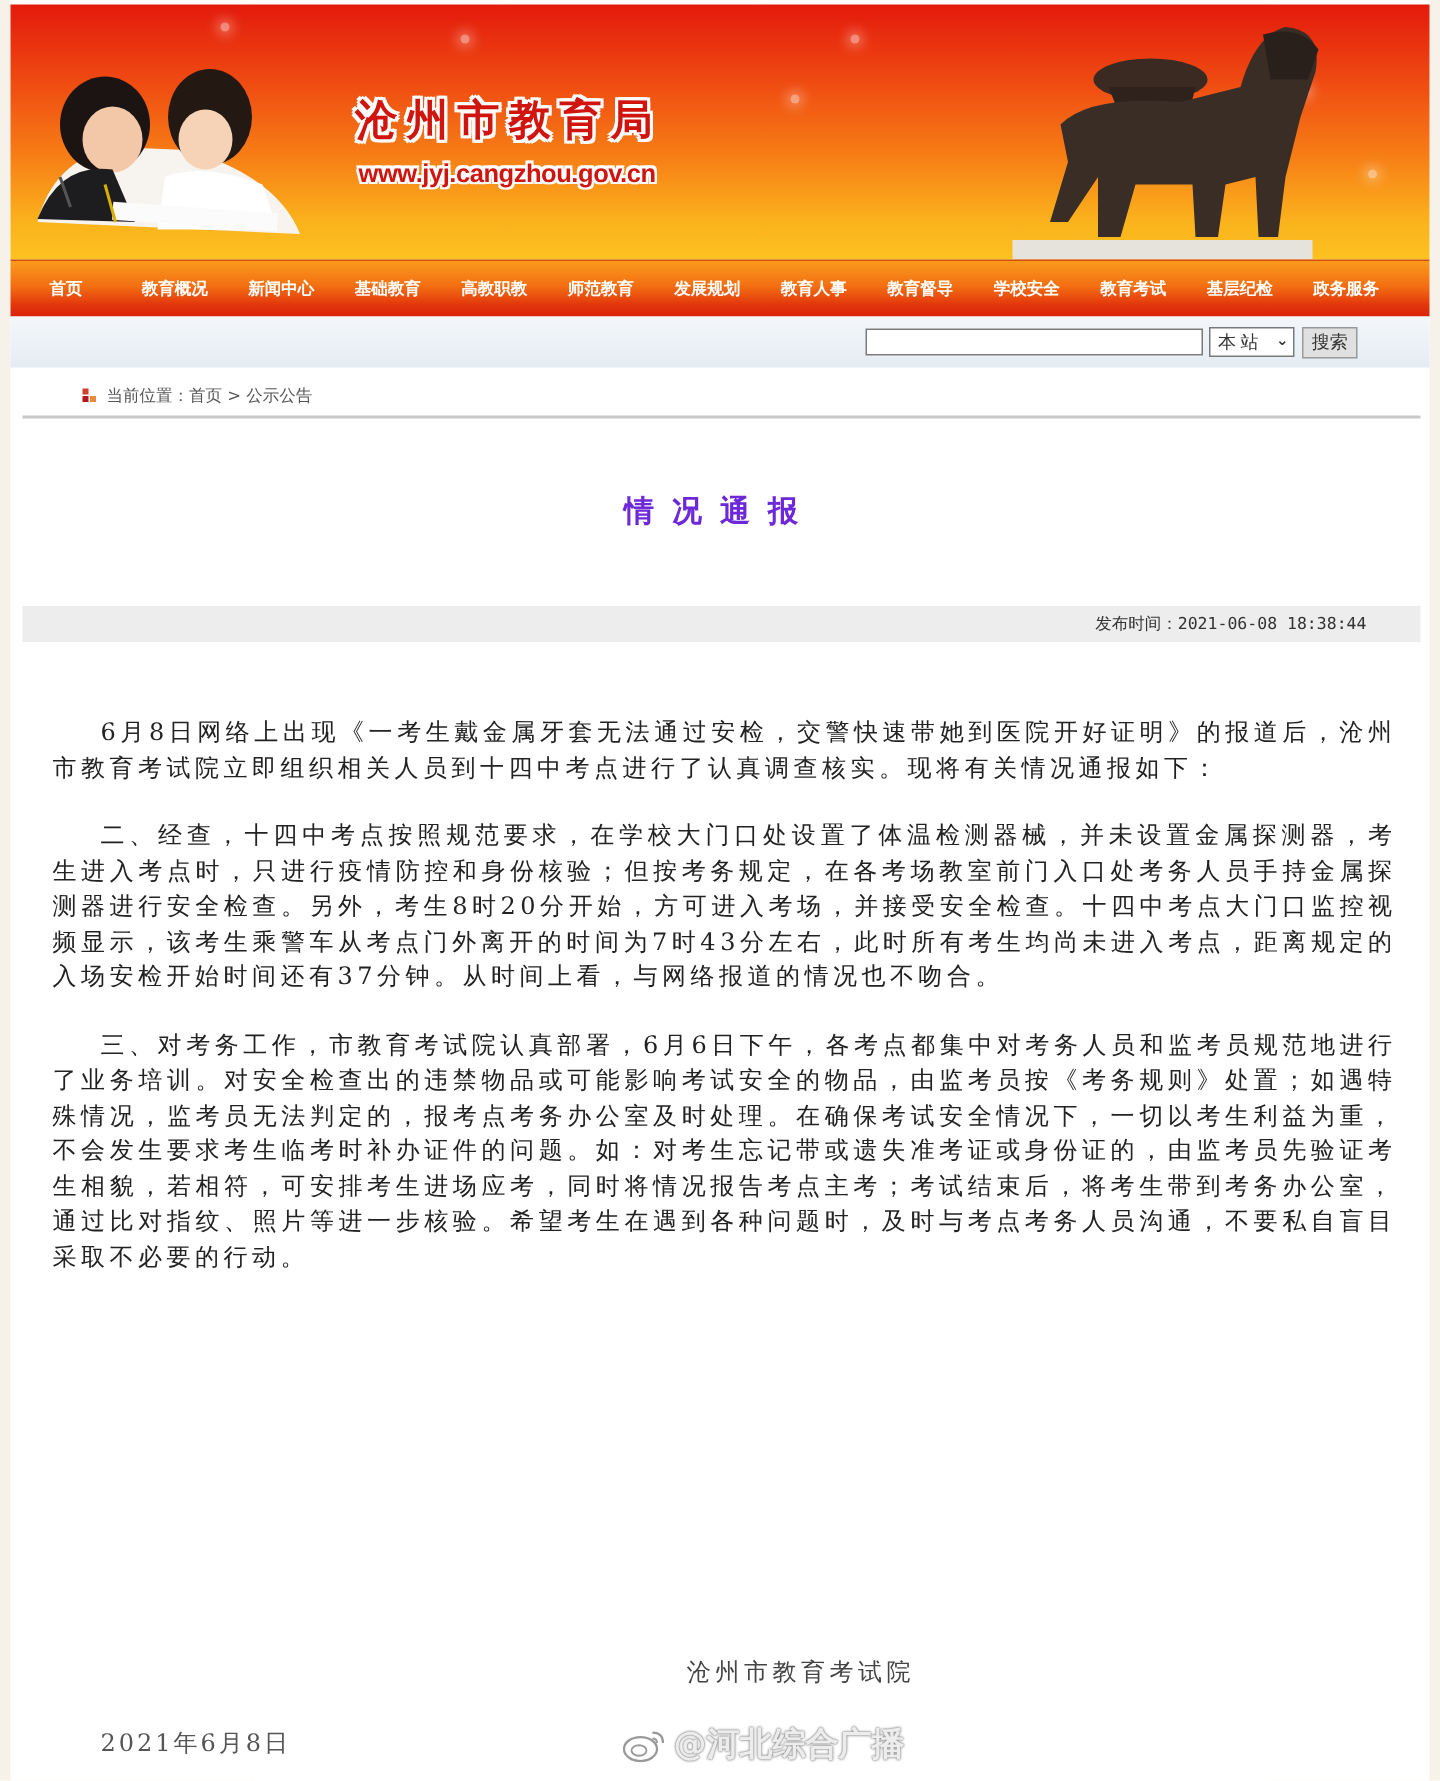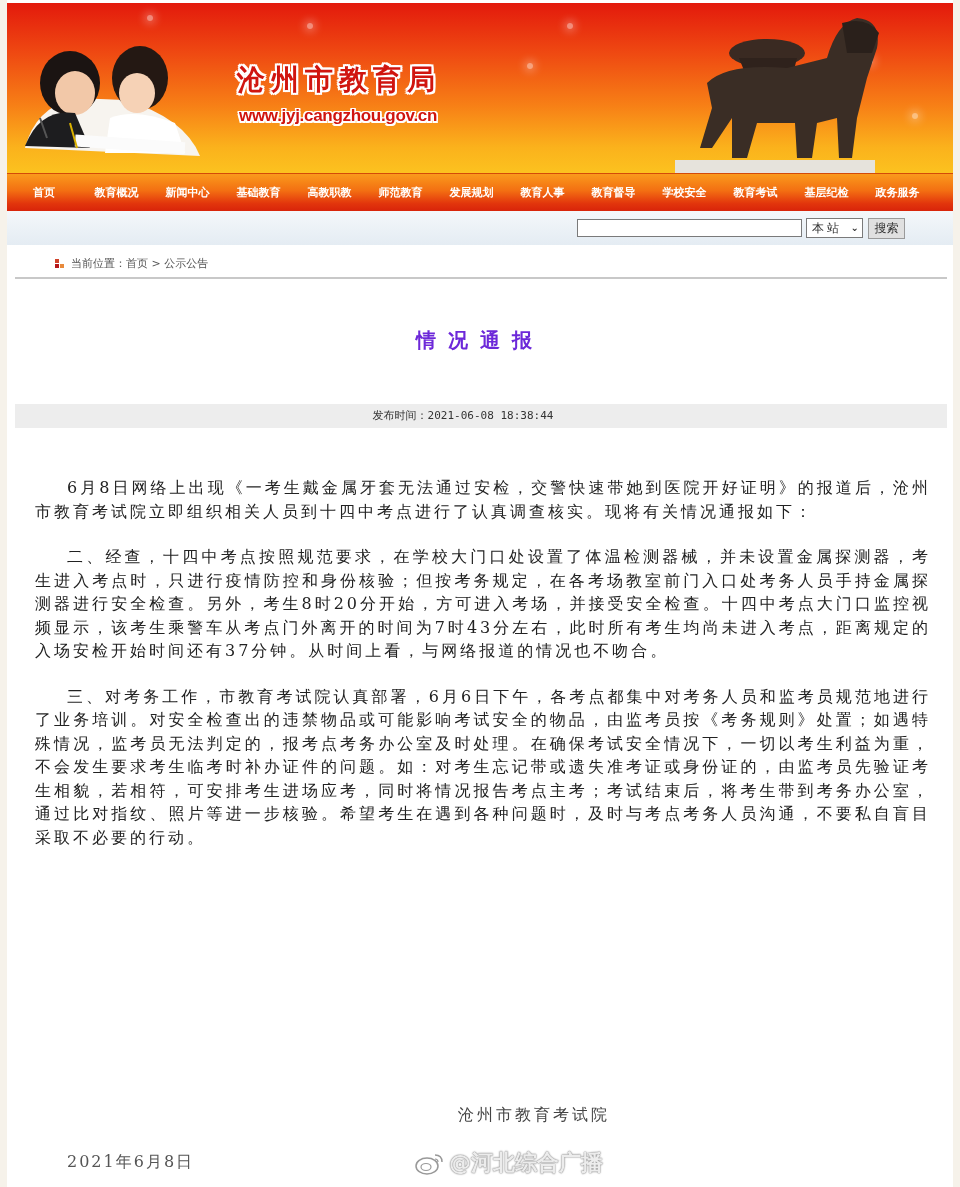--- a/index.html
+++ b/index.html
@@ -23,21 +23,21 @@
   .searchbar { position: absolute; left: 0; top: 211px; width: 946px; height: 34px; background: linear-gradient(180deg, #f4f7fa, #e4ecf3); }
   .search-input { position: absolute; left: 570px; top: 8px; width: 225px; height: 18px; border: 1px solid #7a7a7a; background: #fff; }
   .scope-select { position: absolute; left: 799px; top: 7px; width: 57px; height: 20px; border: 1px solid #7a7a7a; background: #fff; font-size: 12px; color: #333; padding-left: 5px; line-height: 18px; letter-spacing: 3px; display: flex; align-items: center; justify-content: space-between; }
   .scope-select .chev { font-size: 10px; letter-spacing: 0; margin-right: 3px; font-weight: bold; }
   .search-btn { position: absolute; left: 861px; top: 7px; width: 37px; height: 21px; border: 1px solid #9a9a9a; background: #e0e0e0; font-size: 12px; color: #333; text-align: center; line-height: 19px; }
   .crumb { position: absolute; left: 12px; top: 256px; font-size: 11px; color: #555; display: flex; align-items: center; margin-left: 36px; }
   .crumb-icon { width: 10px; height: 10px; position: relative; margin-right: 6px; }
   .crumb-icon i { position: absolute; width: 4px; height: 4px; }
   .crumb-line { position: absolute; left: 8px; top: 277px; width: 932px; height: 2px; background: #c8c8c8; }
   .title { position: absolute; left: 0; top: 327px; width: 946px; text-align: center; color: #6d28d9; font-size: 20px; letter-spacing: 12px; font-family: "DejaVu Serif", serif; }
-  .meta { position: absolute; left: 8px; top: 404px; width: 932px; height: 24px; background: #ededed; font-size: 11px; color: #333; text-align: center; padding-right: 36px; line-height: 24px; font-family: "DejaVu Sans Mono", monospace; }
+  .meta { position: absolute; left: 8px; top: 404px; width: 932px; height: 24px; background: #ededed; font-size: 11px; color: #333; text-align: right; padding-right: 36px; line-height: 24px; font-family: "DejaVu Sans Mono", monospace; }
   .content { position: absolute; left: 28px; top: 476px; width: 896px; font-family: "DejaVu Serif", serif; font-size: 16px; line-height: 23.5px; color: #222; letter-spacing: 3px; text-align: justify; }
   .content p { text-indent: 2em; margin-bottom: 22px; }
   .sign { position: absolute; left: 0; top: 1105px; width: 946px; text-align: center; font-family: "DejaVu Serif", serif; font-size: 16px; color: #444; letter-spacing: 3px; padding-left: 60px; margin-left: 24px; }
   .date { position: absolute; left: 0; top: 1152px; width: 946px; text-align: left; font-family: "DejaVu Serif", serif; font-size: 16px; color: #555; letter-spacing: 2px; padding-left: 60px; }
   .watermark { position: absolute; left: 408px; top: 1148px; font-size: 22px; color: rgba(255,255,255,0.85); text-shadow: 0 0 2px #888, 0 0 1px #666; font-weight: bold; display: flex; align-items: center; gap: 4px; }
   .wb-logo { width: 30px; height: 24px; }
 </style>
 </head>
 <body>
 

